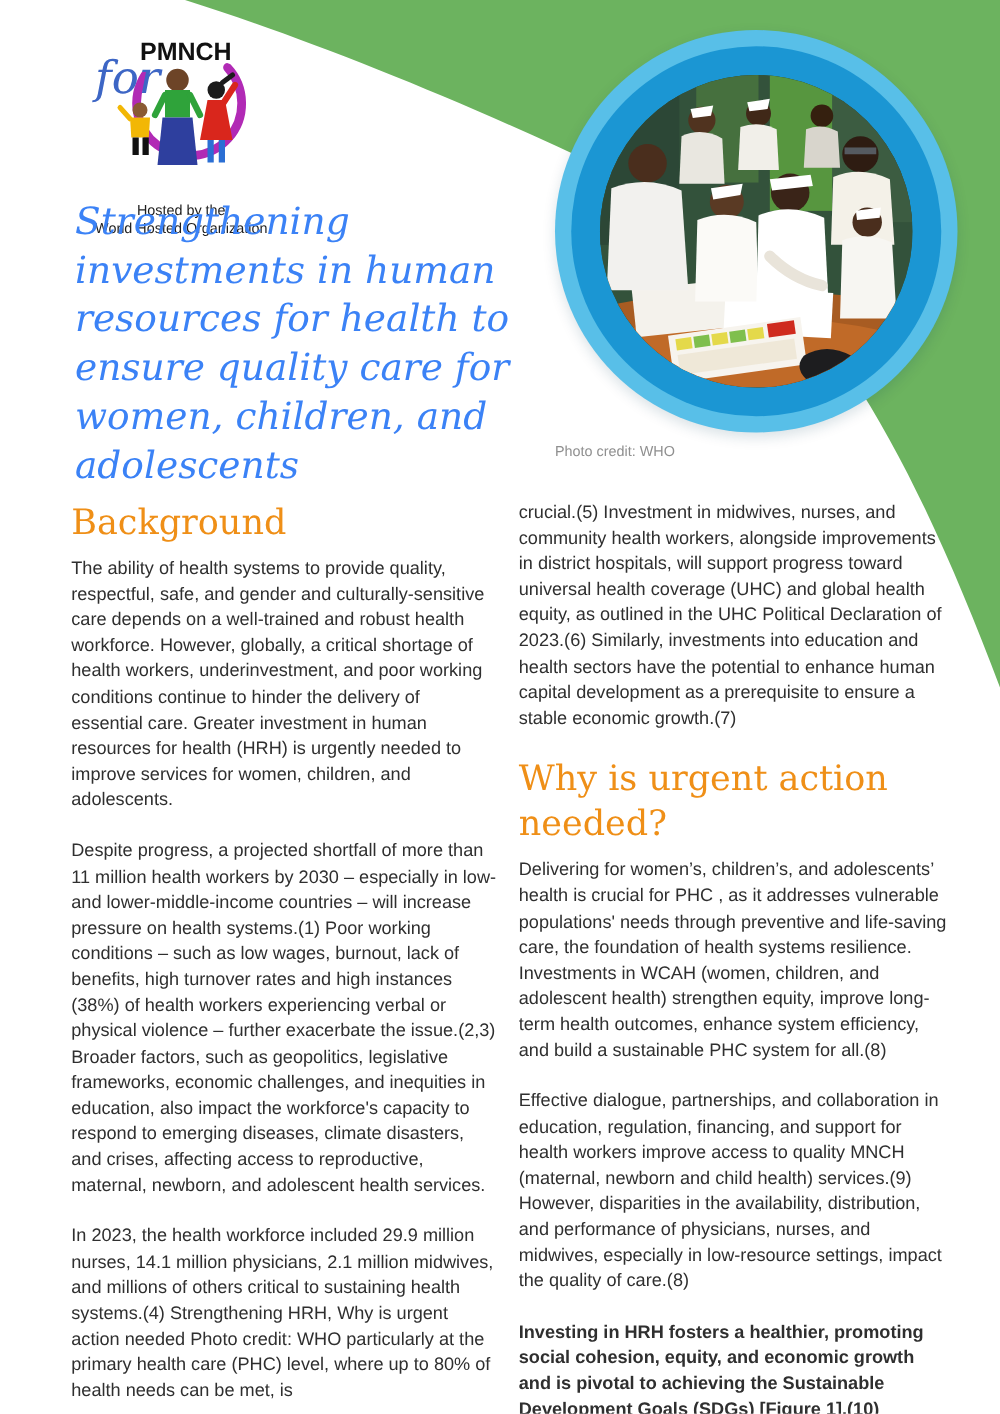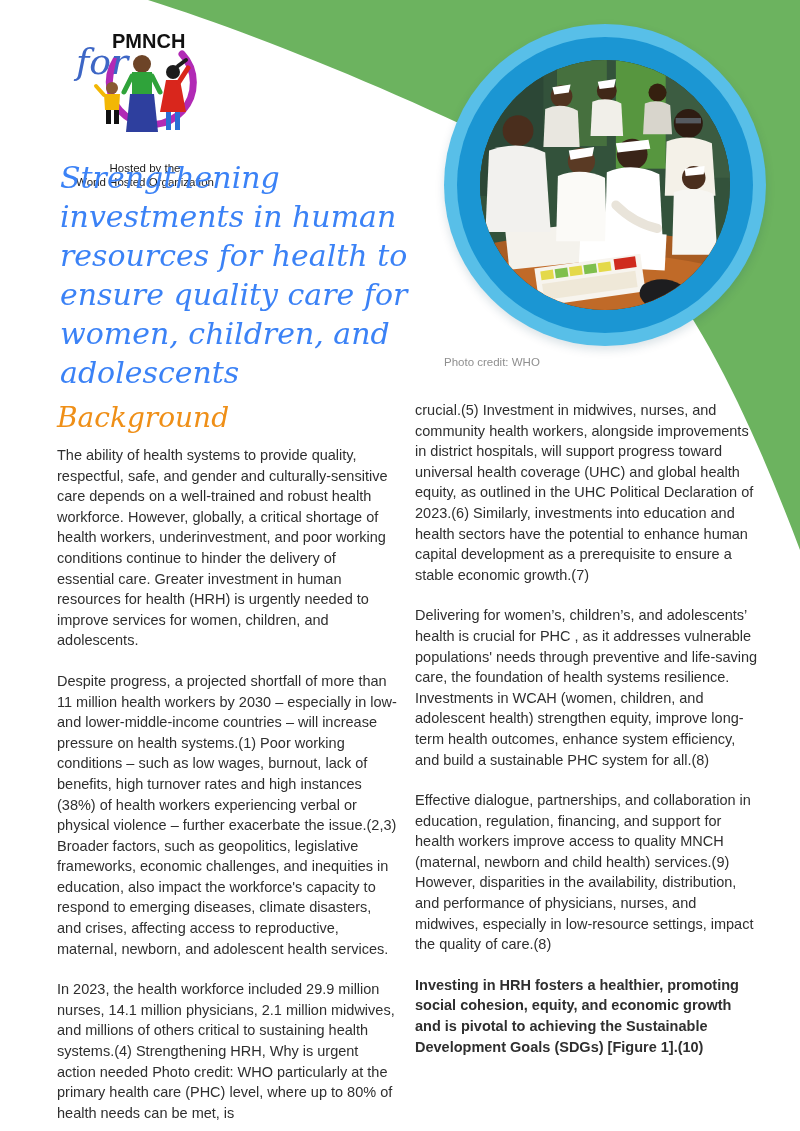--- a/index.html
+++ b/index.html
@@ -28,21 +28,21 @@
   .doc-title{
     position:absolute;left:60px;top:158px;width:350px;
     font-family:"DejaVu Serif",serif;font-style:italic;font-weight:500;
     font-size:30px;line-height:39px;color:#3b82f6;
   }
   
   .col{position:absolute;top:400px;font-size:14.5px;line-height:20.6px;color:#2f2f2f;}
   .col-left{left:57px;width:340px;}
   .col-right{left:415px;width:345px;}
   h2.section-heading{
-    font-family:"DejaVu Serif",serif;font-style:italic;font-weight:500;
+    font-family:"DejaVu Serif",serif;font-weight:500;
     font-size:28px;line-height:36px;color:#ef8f17;margin:0 0 9px 0;
   }
   .col p{margin:0 0 20px 0;}
   .col p.bold-para{font-weight:bold;}
 </style>
 </head>
 <body>
 
 <svg class="green-blob" viewBox="0 0 800 560" aria-hidden="true">
   <path d="M 148 0 C 262 36 424 102 562 174 C 670 248 738 386 800 550 L 800 0 Z" fill="#6cb35f"></path>
@@ -155,16 +155,17 @@
 
 <div class="col col-left">
   <h2 class="section-heading">Background</h2>
   <p>The ability of health systems to provide quality, respectful, safe, and gender and culturally-sensitive care depends on a well-trained and robust health workforce. However, globally, a critical shortage of health workers, underinvestment, and poor working conditions continue to hinder the delivery of essential care. Greater investment in human resources for health (HRH) is urgently needed to improve services for women, children, and adolescents.</p>
   <p>Despite progress, a projected shortfall of more than 11 million health workers by 2030 – especially in low- and lower-middle-income countries – will increase pressure on health systems.(1) Poor working conditions – such as low wages, burnout, lack of benefits, high turnover rates and high instances (38%) of health workers experiencing verbal or physical violence – further exacerbate the issue.(2,3) Broader factors, such as geopolitics, legislative frameworks, economic challenges, and inequities in education, also impact the workforce's capacity to respond to emerging diseases, climate disasters, and crises, affecting access to reproductive, maternal, newborn, and adolescent health services.</p>
   <p>In 2023, the health workforce included 29.9 million nurses, 14.1 million physicians, 2.1 million midwives, and millions of others critical to sustaining health systems.(4) Strengthening HRH, Why is urgent action needed Photo credit: WHO particularly at the primary health care (PHC) level, where up to 80% of health needs can be met, is</p>
 </div>
 
 <div class="col col-right">
   <p>crucial.(5) Investment in midwives, nurses, and community health workers, alongside improvements in district hospitals, will support progress toward universal health coverage (UHC) and global health equity, as outlined in the UHC Political Declaration of 2023.(6) Similarly, investments into education and health sectors have the potential to enhance human capital development as a prerequisite to ensure a stable economic growth.(7)</p>
+  <h2 class="section-heading">Why is urgent action needed?</h2>
   <p>Delivering for women’s, children’s, and adolescents’ health is crucial for PHC , as it addresses vulnerable populations' needs through preventive and life-saving care, the foundation of health systems resilience. Investments in WCAH (women, children, and adolescent health) strengthen equity, improve long-term health outcomes, enhance system efficiency, and build a sustainable PHC system for all.(8)</p>
   <p>Effective dialogue, partnerships, and collaboration in education, regulation, financing, and support for health workers improve access to quality MNCH (maternal, newborn and child health) services.(9) However, disparities in the availability, distribution, and performance of physicians, nurses, and midwives, especially in low-resource settings, impact the quality of care.(8)</p>
   <p class="bold-para">Investing in HRH fosters a healthier, promoting social cohesion, equity, and economic growth and is pivotal to achieving the Sustainable Development Goals (SDGs) [Figure 1].(10)</p>
 </div>
 
 </body></html>

